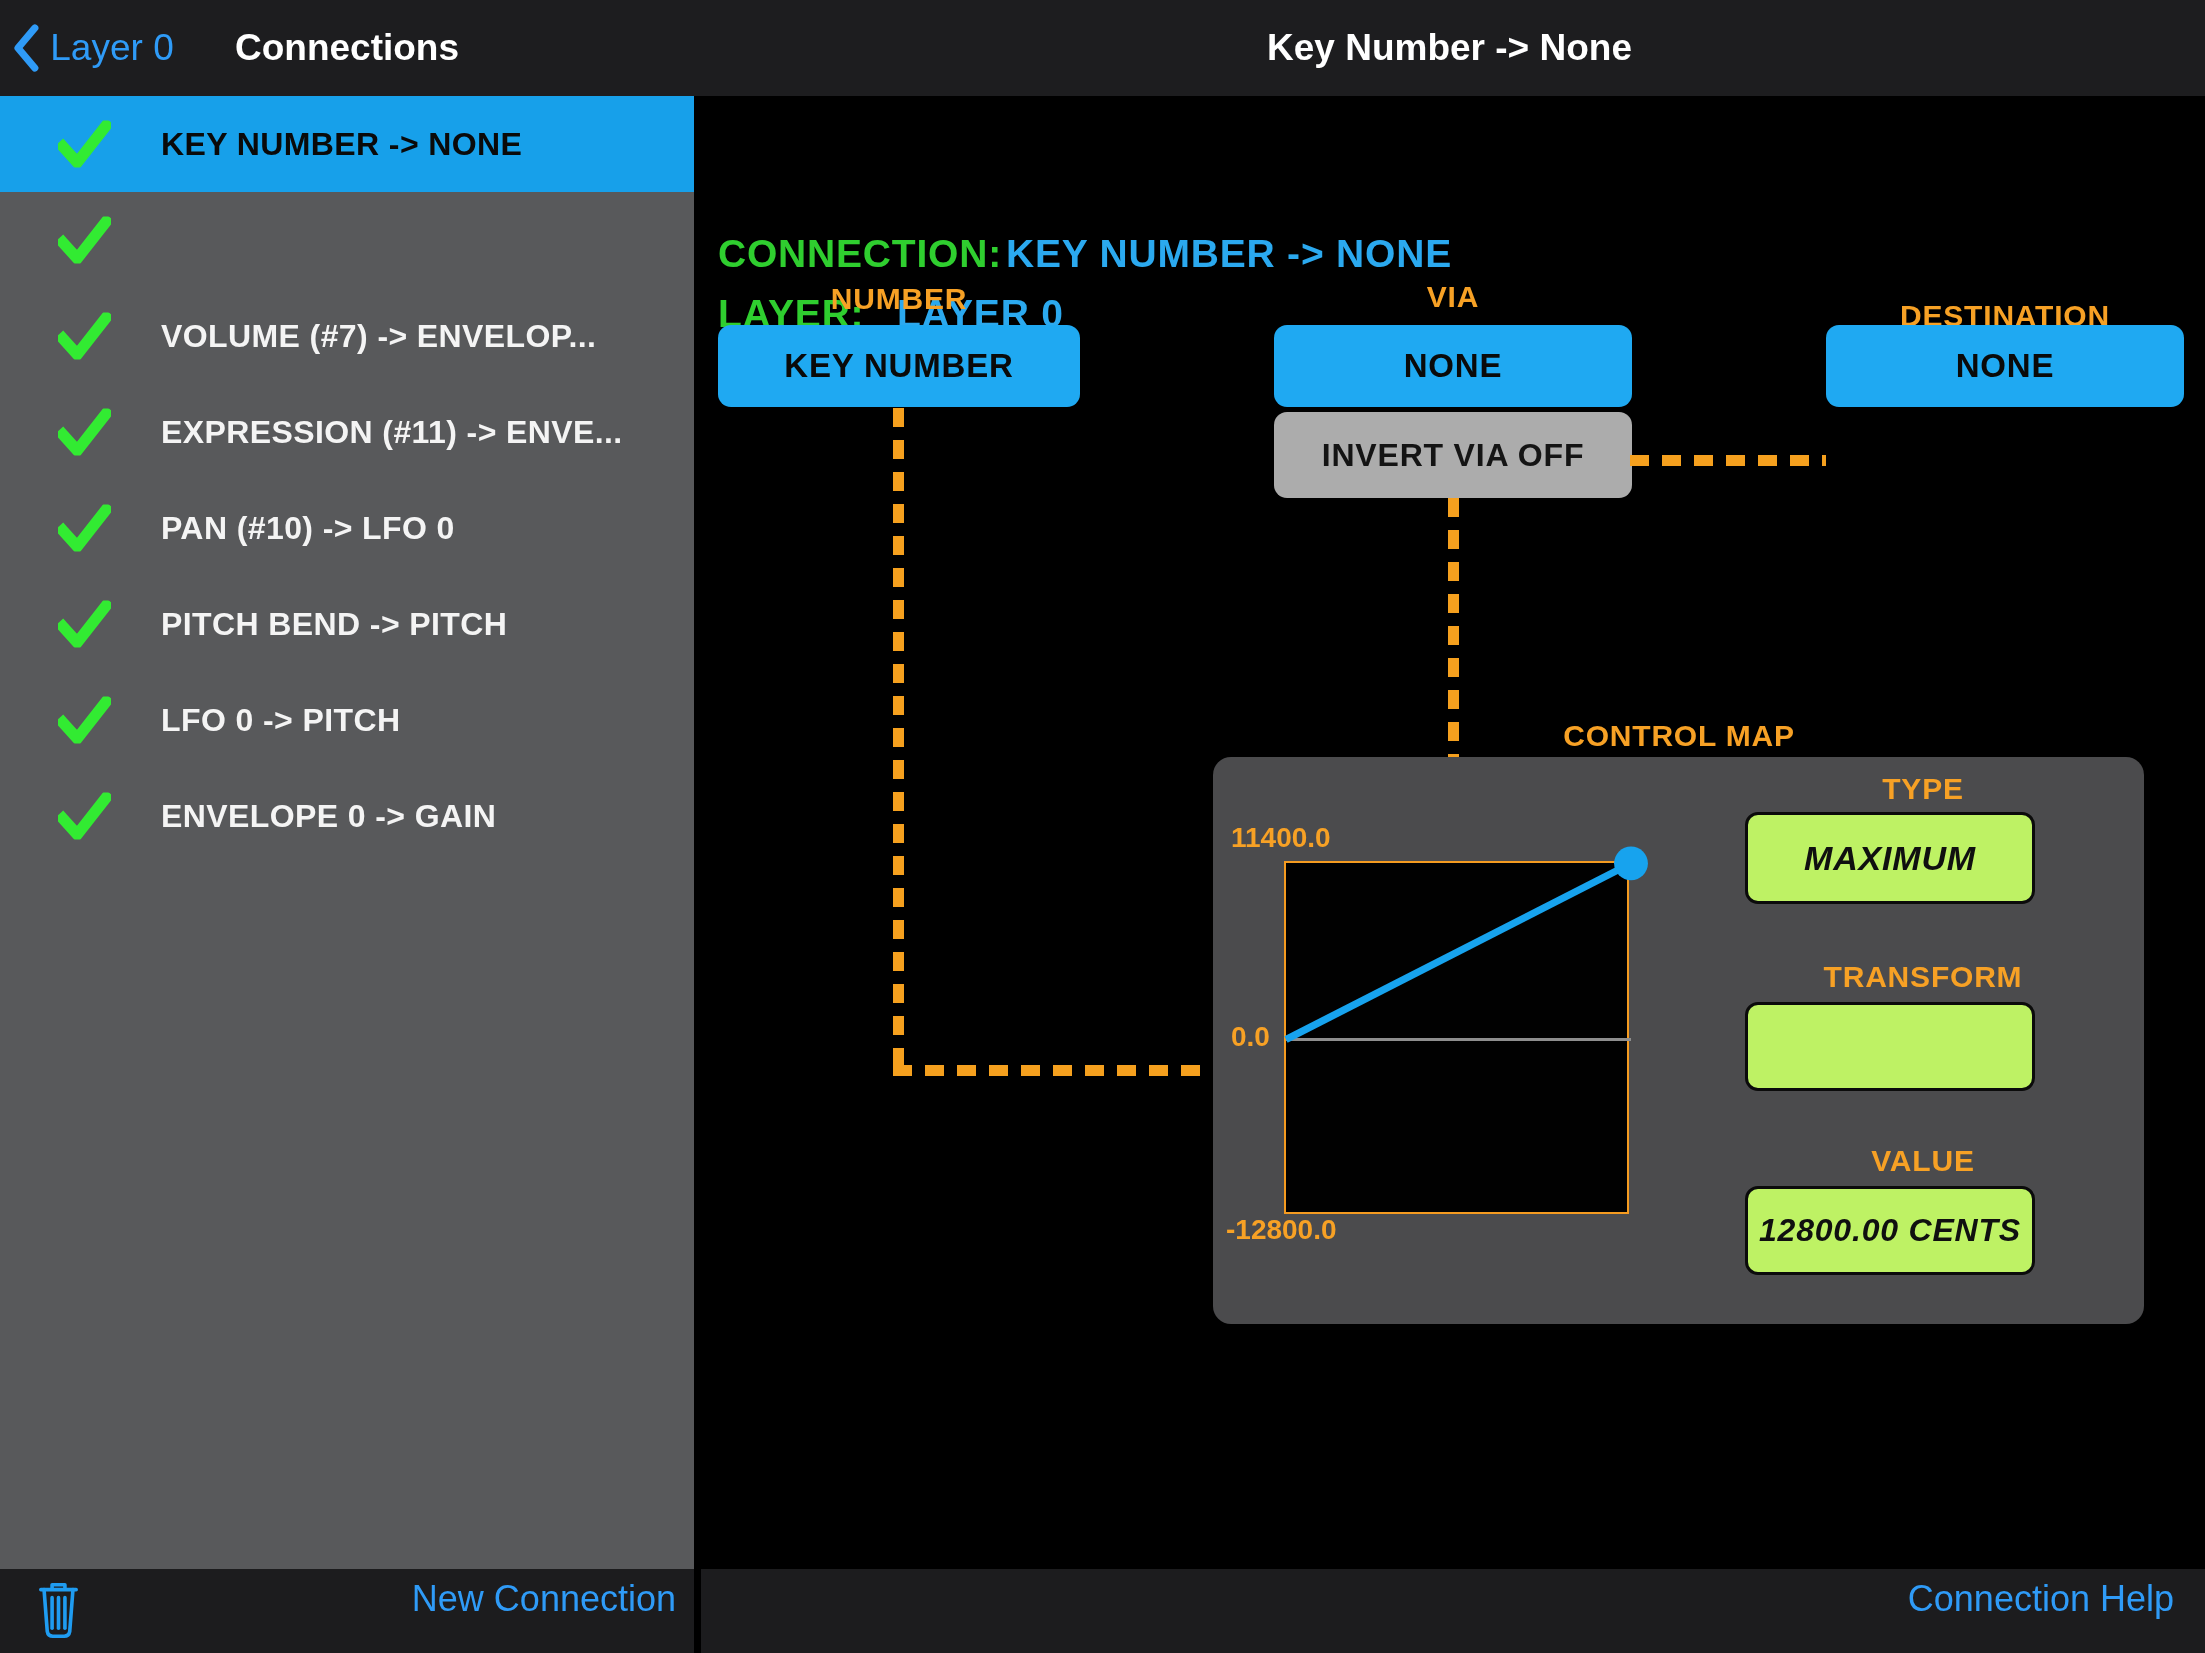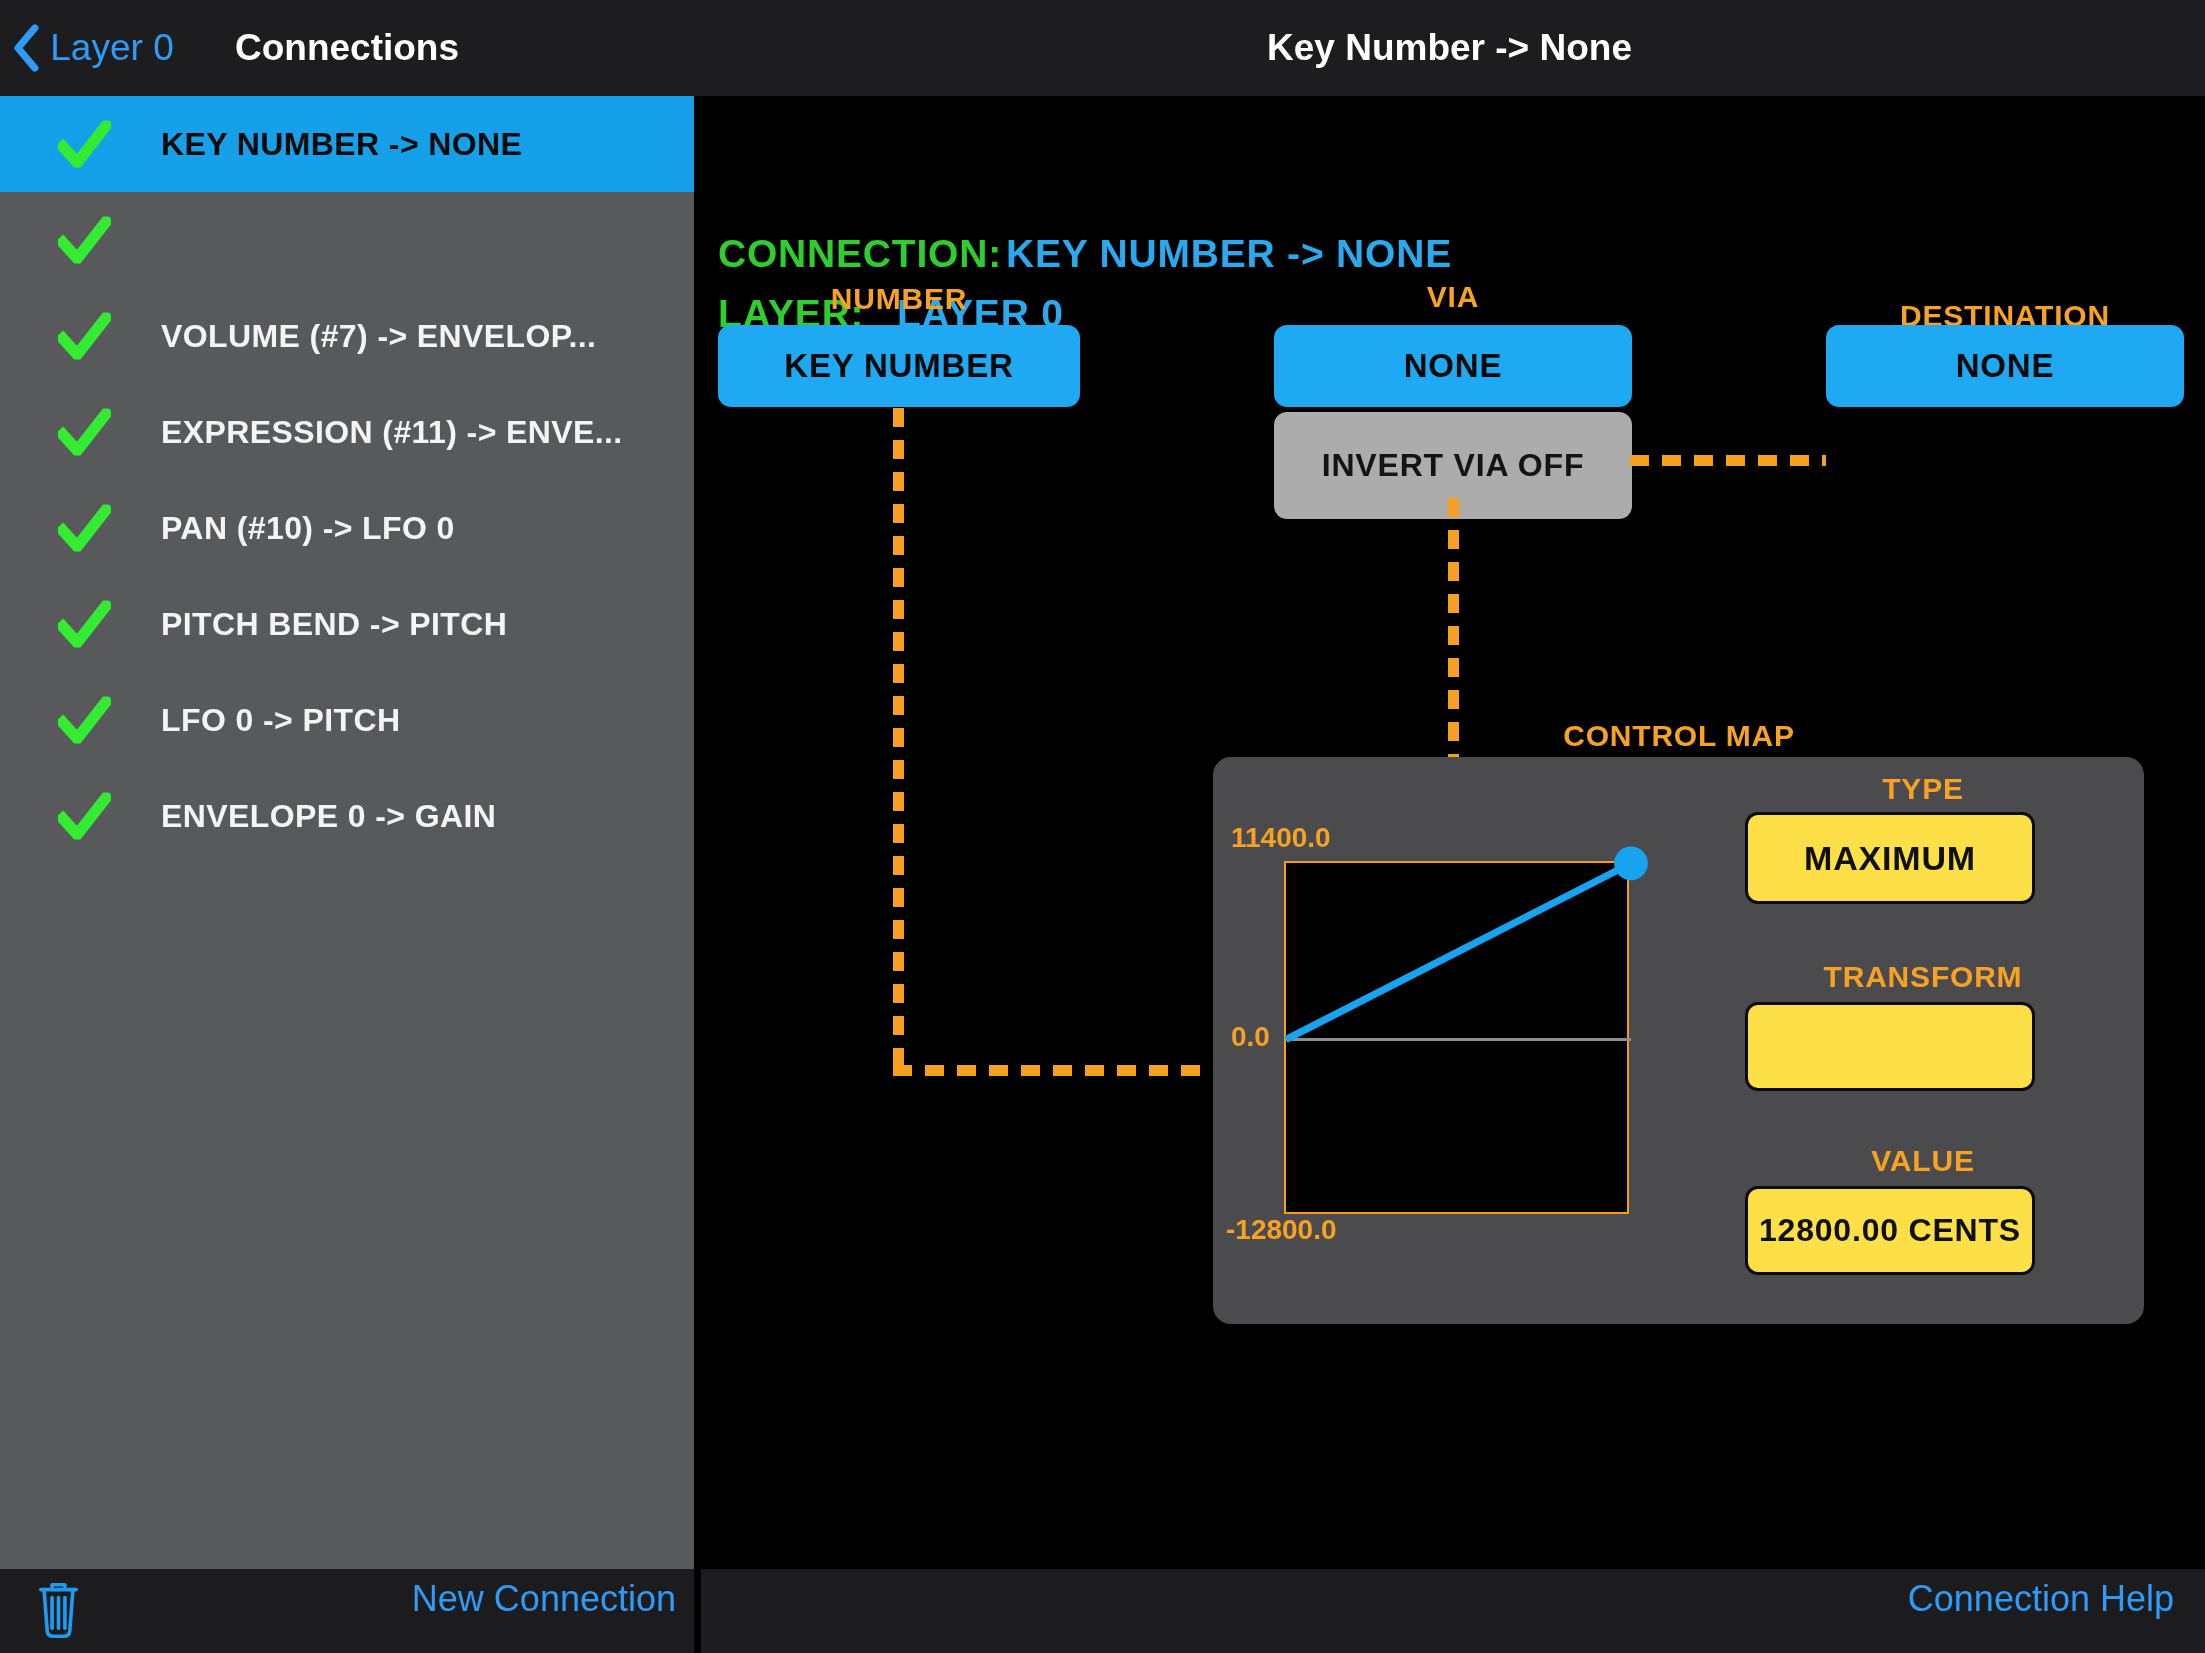--- a/index.html
+++ b/index.html
@@ -45,21 +45,21 @@
   .sec-label { position:absolute; width:258px; text-align:center; font-size:30px; font-weight:bold; color:#f7a125; letter-spacing:0.8px; }
   .src-label  { left:76px;   top:186px; }
   .via-label  { left:630px;  top:184px; }
   .dest-label { left:1182px; top:203px; }
   .node-box { position:absolute; top:229px; height:82px; background:#1fa9f2; border-radius:13px;
     display:flex; align-items:center; justify-content:center;
     font-size:33px; font-weight:bold; letter-spacing:0.8px; color:#0a0a0a; cursor:pointer; }
   .src-box  { left:24px;   width:362px; }
   .via-box  { left:580px;  width:358px; }
   .dest-box { left:1132px; width:358px; }
-  .invert-btn { position:absolute; left:580px; top:316px; width:358px; height:107px; background:#acacac; border-radius:13px;
+  .invert-btn { position:absolute; left:580px; top:316px; width:358px; height:86px; background:#acacac; border-radius:13px;
     display:flex; align-items:center; justify-content:center;
     font-size:32px; font-weight:bold; letter-spacing:0.8px; color:#141414; cursor:pointer; }
   
   .dash-h { position:absolute; height:10.5px;
     background:repeating-linear-gradient(90deg,#f5a01e 0 19.4px,transparent 19.4px 32px); }
   .dash-v { position:absolute; width:10.5px;
     background:repeating-linear-gradient(180deg,#f5a01e 0 19.4px,transparent 19.4px 32px); }
   .dash-via-dest { left:936px; top:359px; width:196px; }
   .dash-src-v    { left:199px;  top:312px; height:668px; }
   .dash-src-h    { left:199px;  top:969px; width:320px; }
@@ -73,23 +73,23 @@
   .graph svg { position:absolute; left:0; top:0; overflow:visible; }
   .tick { position:absolute; font-size:28px; font-weight:bold; color:#f7a125; white-space:nowrap; }
   .tick-top { left:18px; top:65px; }
   .tick-mid { left:18px; top:264px; }
   .tick-bot { left:13px; top:457px; }
   .panel-label { position:absolute; left:589px; width:242px; text-align:center;
     font-size:30px; font-weight:bold; letter-spacing:0.8px; color:#f7a125; }
   .type-label      { top:14.5px; }
   .transform-label { top:203px; }
   .value-label     { top:387px; }
-  .panel-btn { position:absolute; left:532px; width:290px; background:#fde047; border:3.2px solid #0b0b0b; border-radius:13px;
+  .panel-btn { position:absolute; left:532px; width:290px; background:#bef264; border:3.2px solid #0b0b0b; border-radius:13px;
     display:flex; align-items:center; justify-content:center;
-    font-size:34px; font-weight:bold; letter-spacing:0.8px; color:#101010; cursor:pointer; }
+    font-size:34px; font-weight:bold; letter-spacing:0.8px; color:#101010; cursor:pointer;font-style:italic; }
   .type-btn      { top:55px;  height:92px; }
   .transform-btn { top:245px; height:89px; }
   .value-btn     { top:429px; height:89px; font-size:32px; }
 </style>
 </head>
 <body>
 
 <div class="topbar">
   <div class="back-btn">
     <span>

